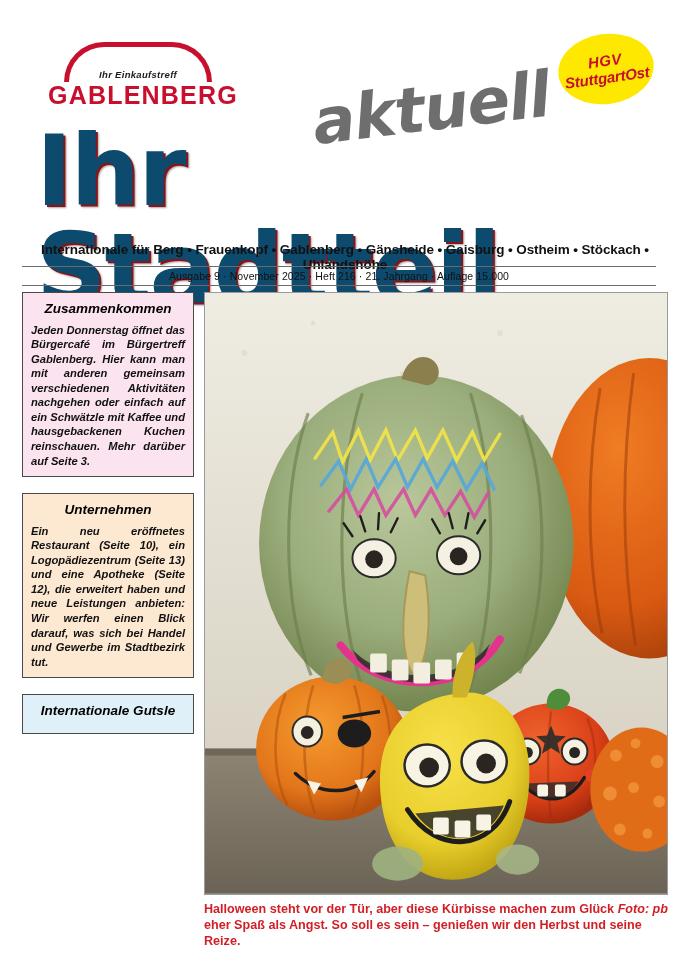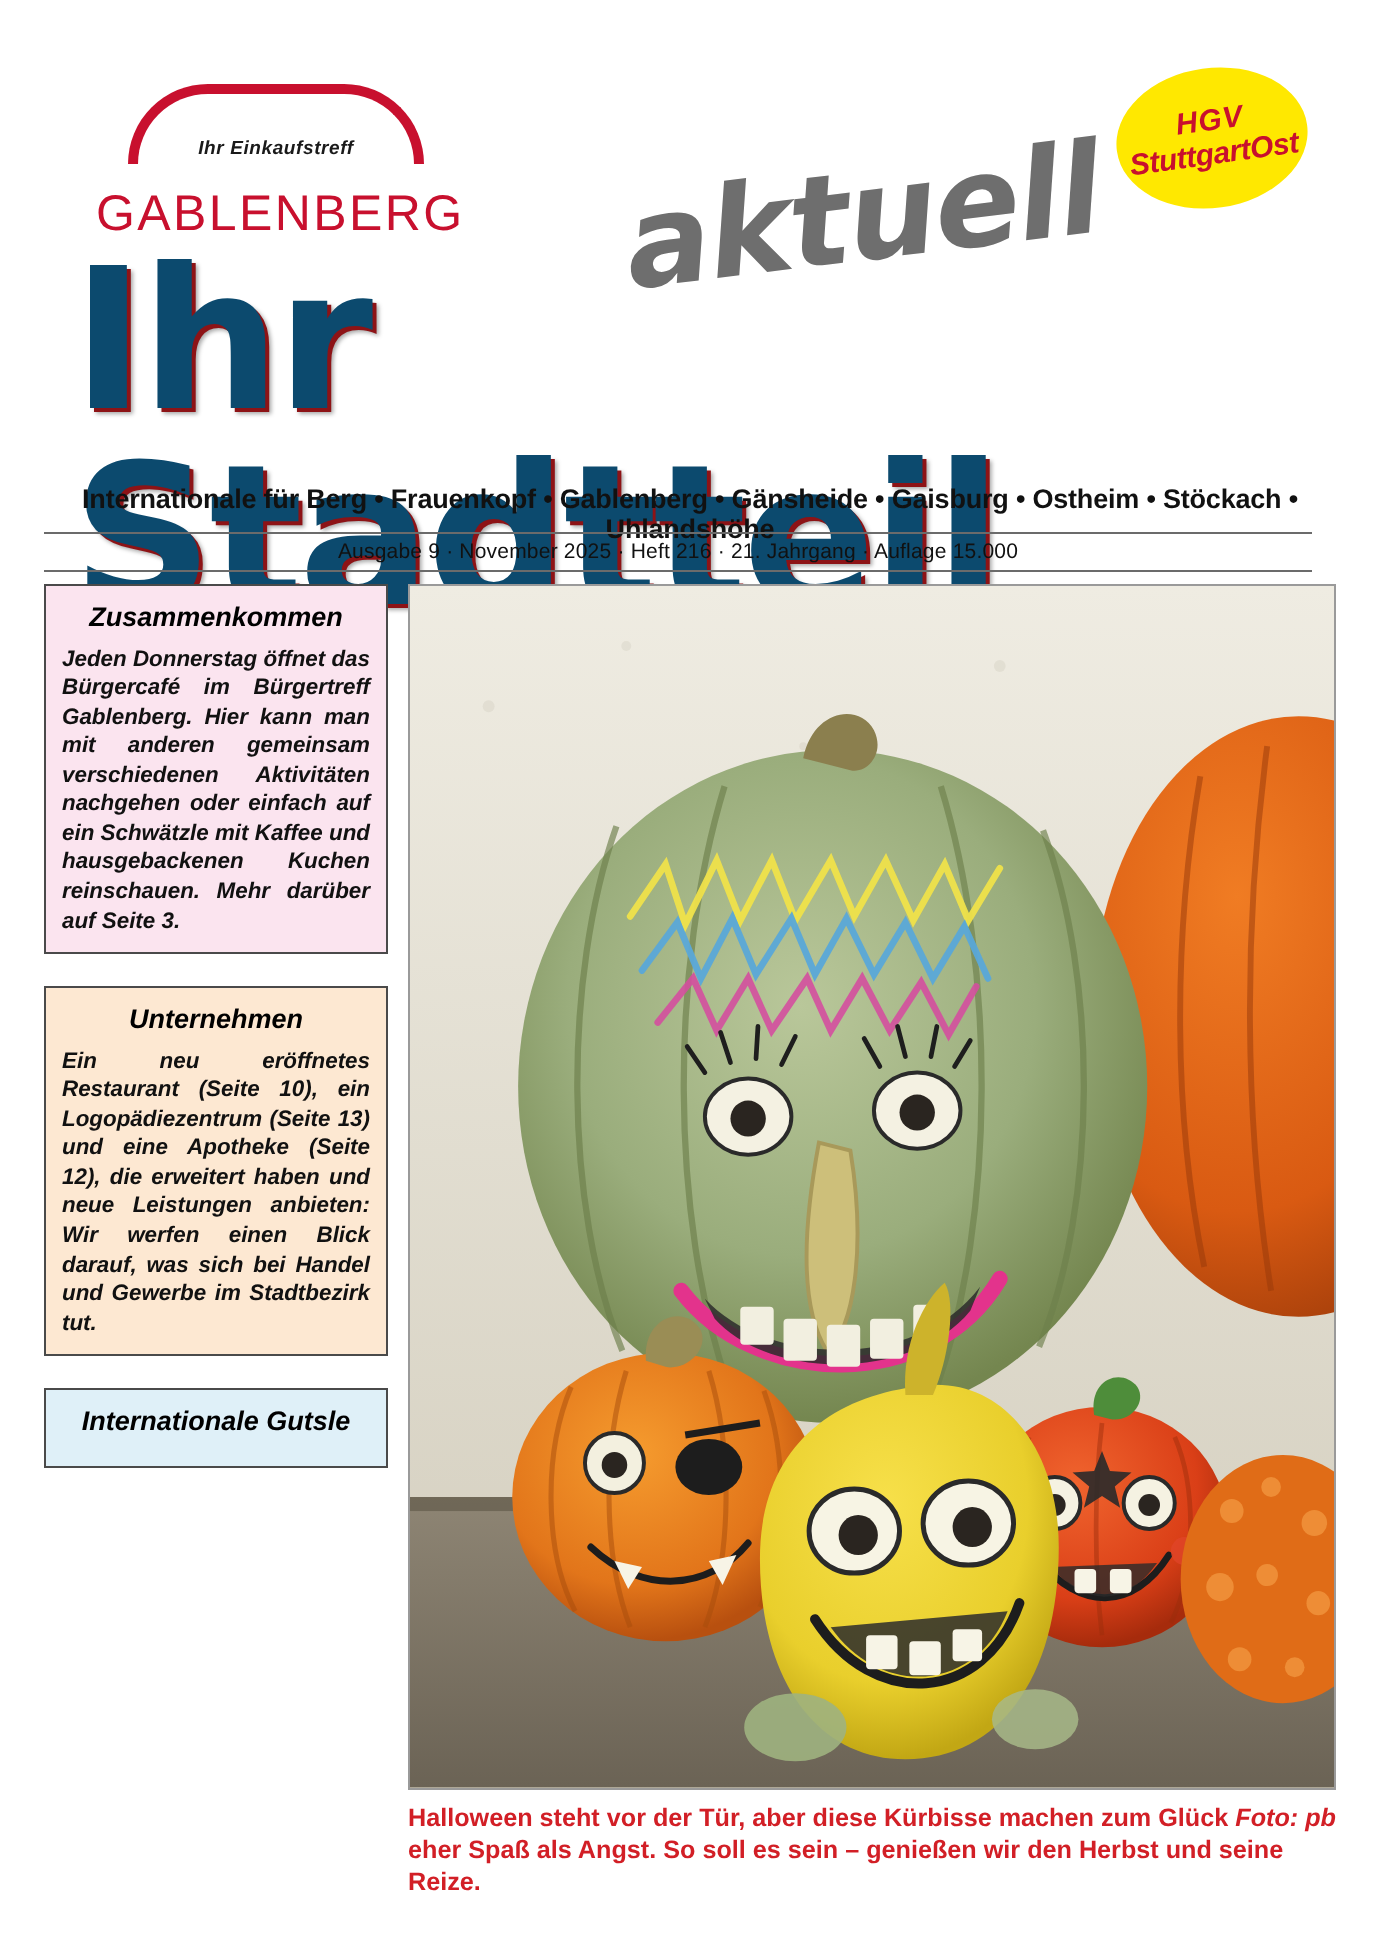--- a/index.html
+++ b/index.html
@@ -47,24 +47,24 @@
   .logo-sub {
     font-size: 9.5px;
     font-style: italic;
     color: #1a1a1a;
     letter-spacing: .3px;
     margin-top: -13px;
     font-weight: 700;
   }
   .logo-main {
     font-size: 25px;
-    font-weight: 400;
+    font-weight: 700;
     letter-spacing: 1.2px;
     color: #1a1a1a;
-    margin-top: 13px;
+    margin-top: 1px;
     white-space: nowrap;
   }
   .logo-main .red { color: #c8102e; }
 
   .hgv-badge {
     position: absolute;
     right: 14px;
     top: 20px;
     width: 96px;
     height: 70px;

